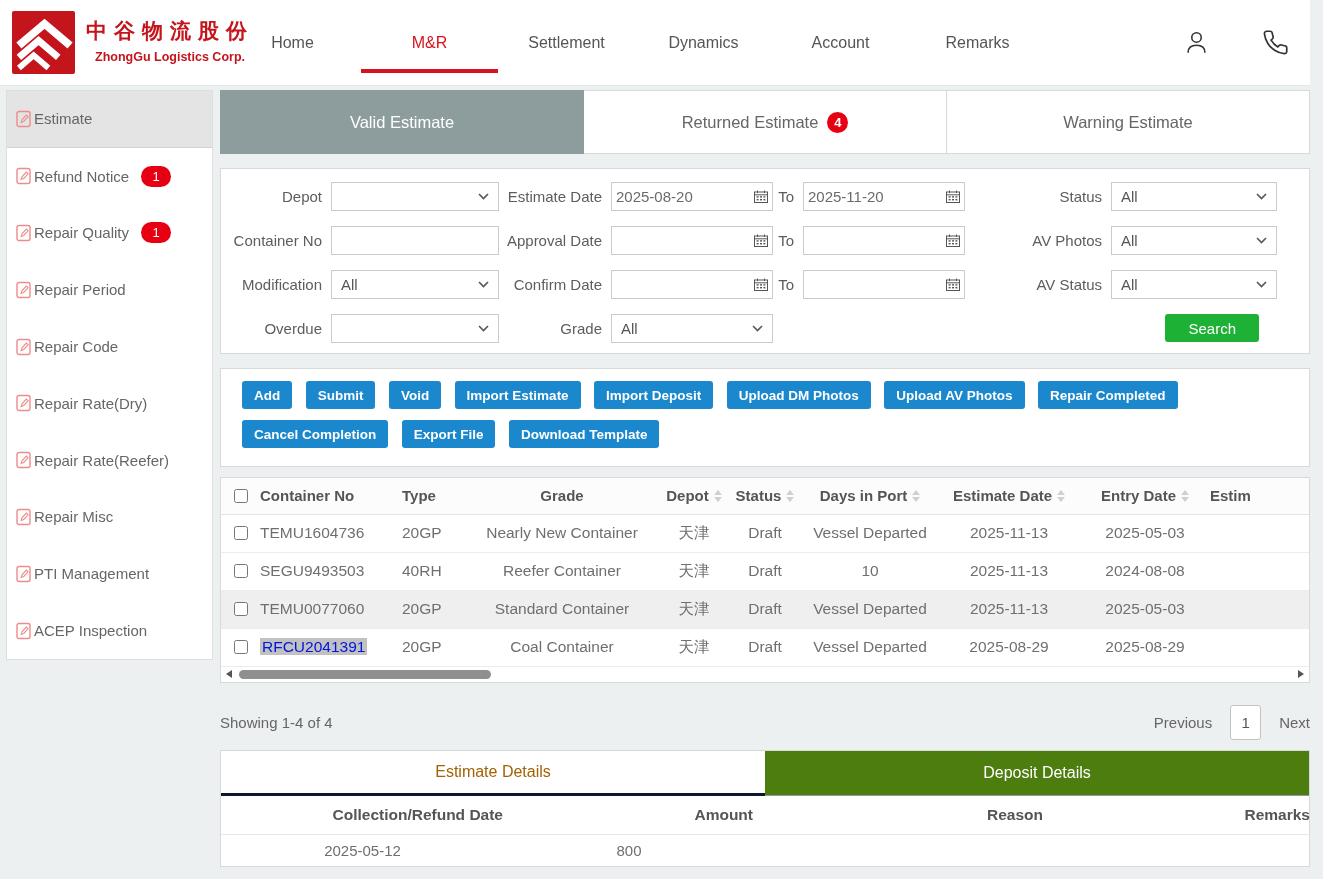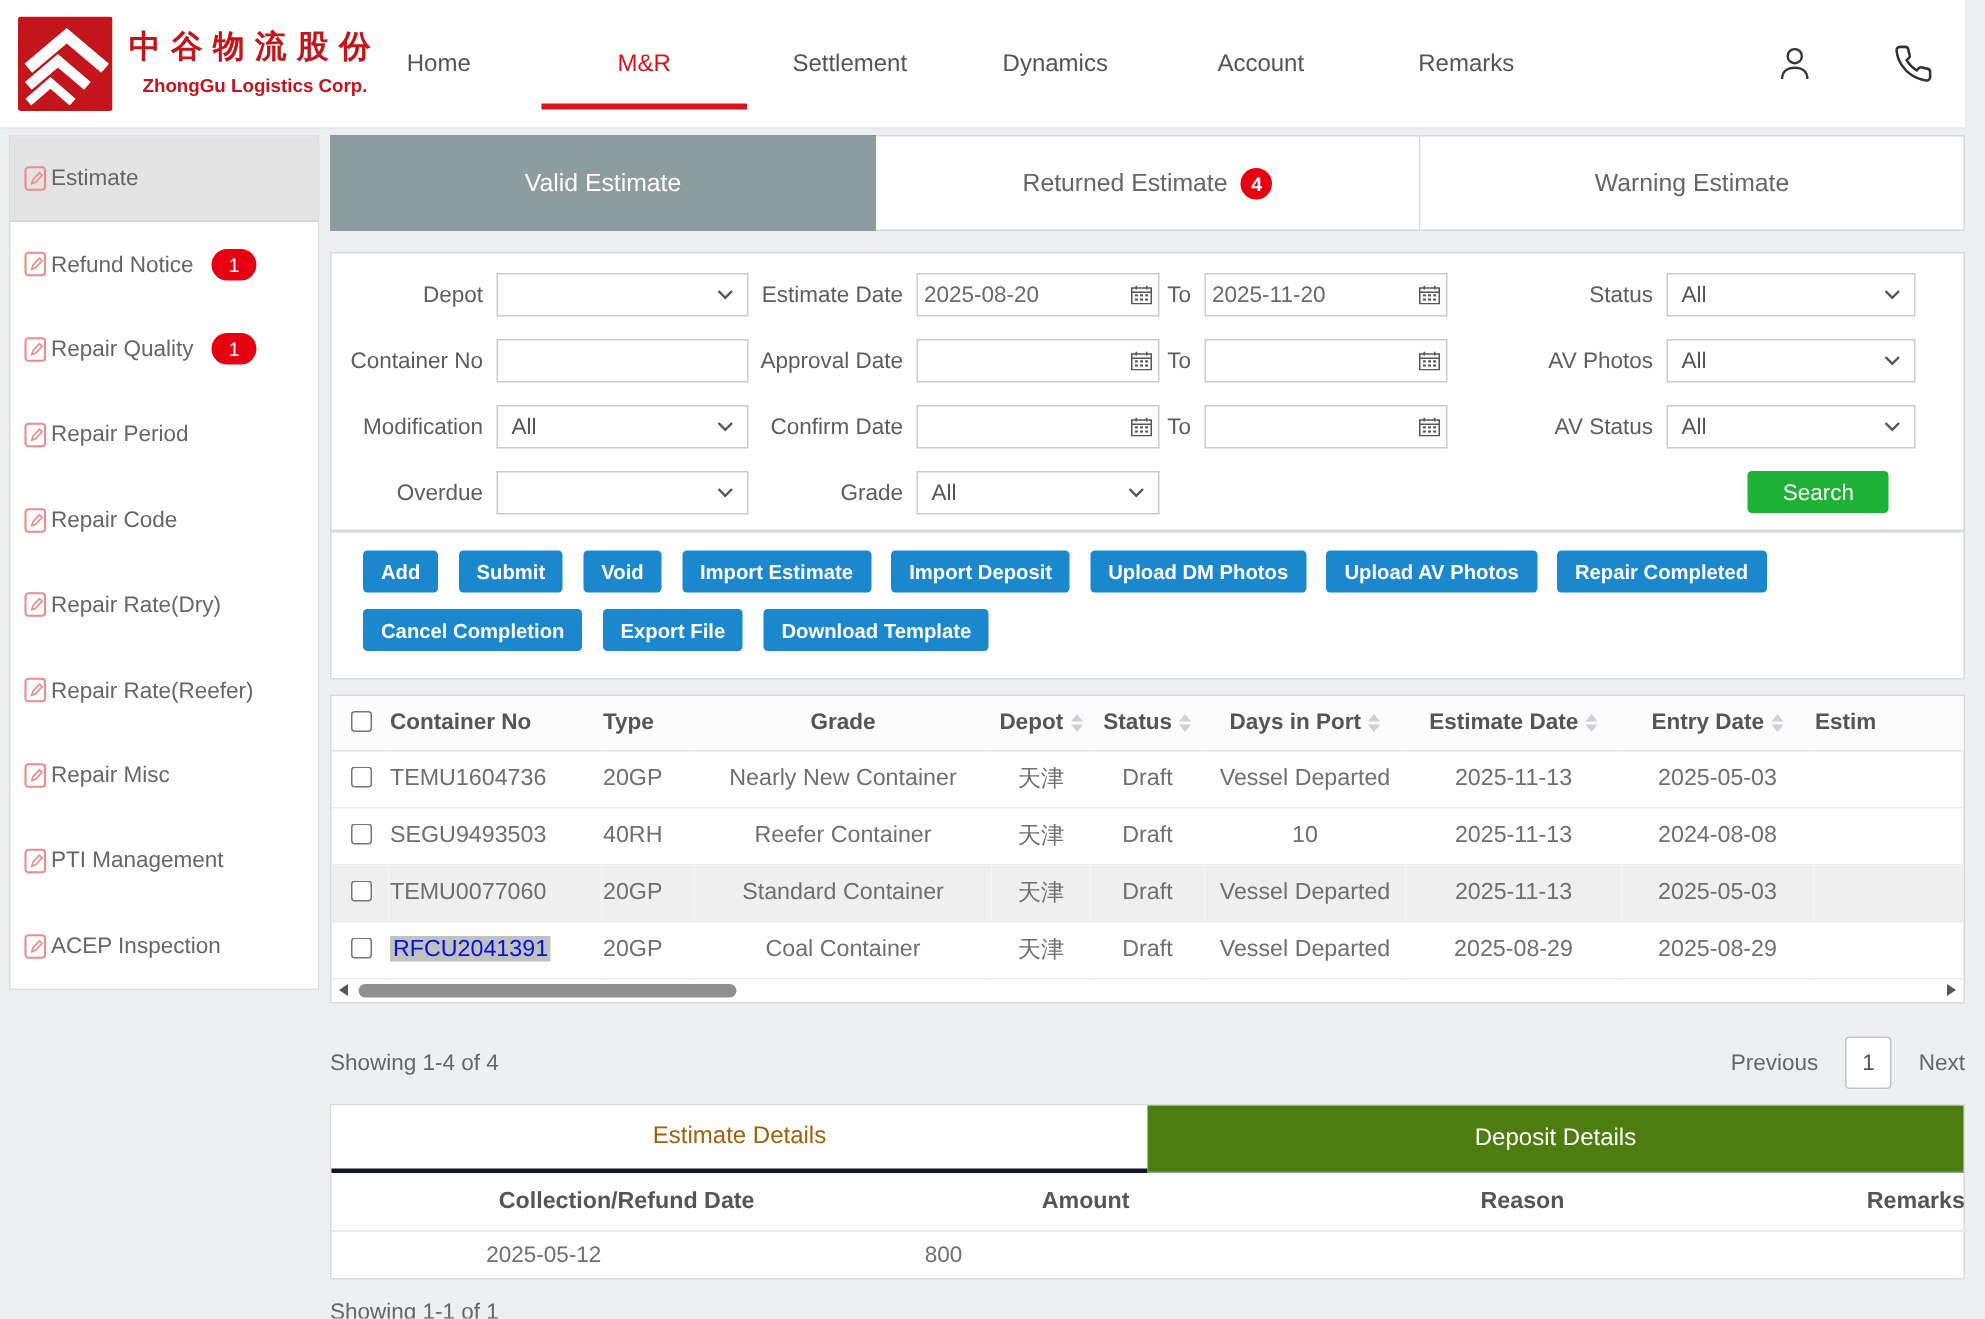--- a/index.html
+++ b/index.html
@@ -45,21 +45,21 @@
   .f-label { font-size:15px; color:#5d5d5d; text-align:right; padding-right:9px; white-space:nowrap; }
   .w1 { width:104px; } .w2 { width:112px; } .wto { width:30px; } .w3 { width:146px; }
   .ctrl { height:29px; border:1px solid #c9cccc; background:#fff; display:flex; align-items:center; }
   .c1 { width:168px; } .c2 { width:162px; } .c4 { width:166px; }
   .select { justify-content:space-between; padding:0 9px; font-size:15px; color:#555; cursor:pointer; }
   .datebox { justify-content:space-between; padding:0 4px; font-size:15px; color:#6b6b6b; cursor:pointer; }
   input.text { width:168px; height:29px; border:1px solid #c9cccc; padding:0 7px; font:15px "Liberation Sans",sans-serif; color:#555; outline:none; }
   .search-btn { margin-left:auto; margin-right:50px; background:#1db135; color:#fff; border:none; border-radius:3px;
     height:28px; padding:0 23px; font-size:15px; font-family:"Liberation Sans",sans-serif; cursor:pointer; }
   
-  .actions-panel { height:99px; padding:12px 10px 0 21px; }
+  .actions-panel { margin-top:14px; height:99px; padding:12px 10px 0 21px; }
   .act-row { margin-bottom:11px; }
   .act-btn { background:#1b87cc; color:#fff; border:none; border-radius:3px; height:28px; padding:0 12px;
     font-size:13.5px; font-weight:bold; font-family:"Liberation Sans",sans-serif; margin-right:9px; cursor:pointer; }
   
   .table-panel { margin-top:10px; overflow:hidden; }
   table.grid { border-collapse:collapse; table-layout:fixed; width:1120px; }
   table.grid th { height:36px; font-size:15px; font-weight:bold; color:#555; background:#fcfcfc;
     border-bottom:1px solid #e3e3e3; white-space:nowrap; overflow:hidden; }
   table.grid td { height:38px; font-size:15.5px; color:#6f6f6f; border-bottom:1px solid #ececec; white-space:nowrap; overflow:hidden; }
   table.grid tr.striped td { background:#efefef; }

